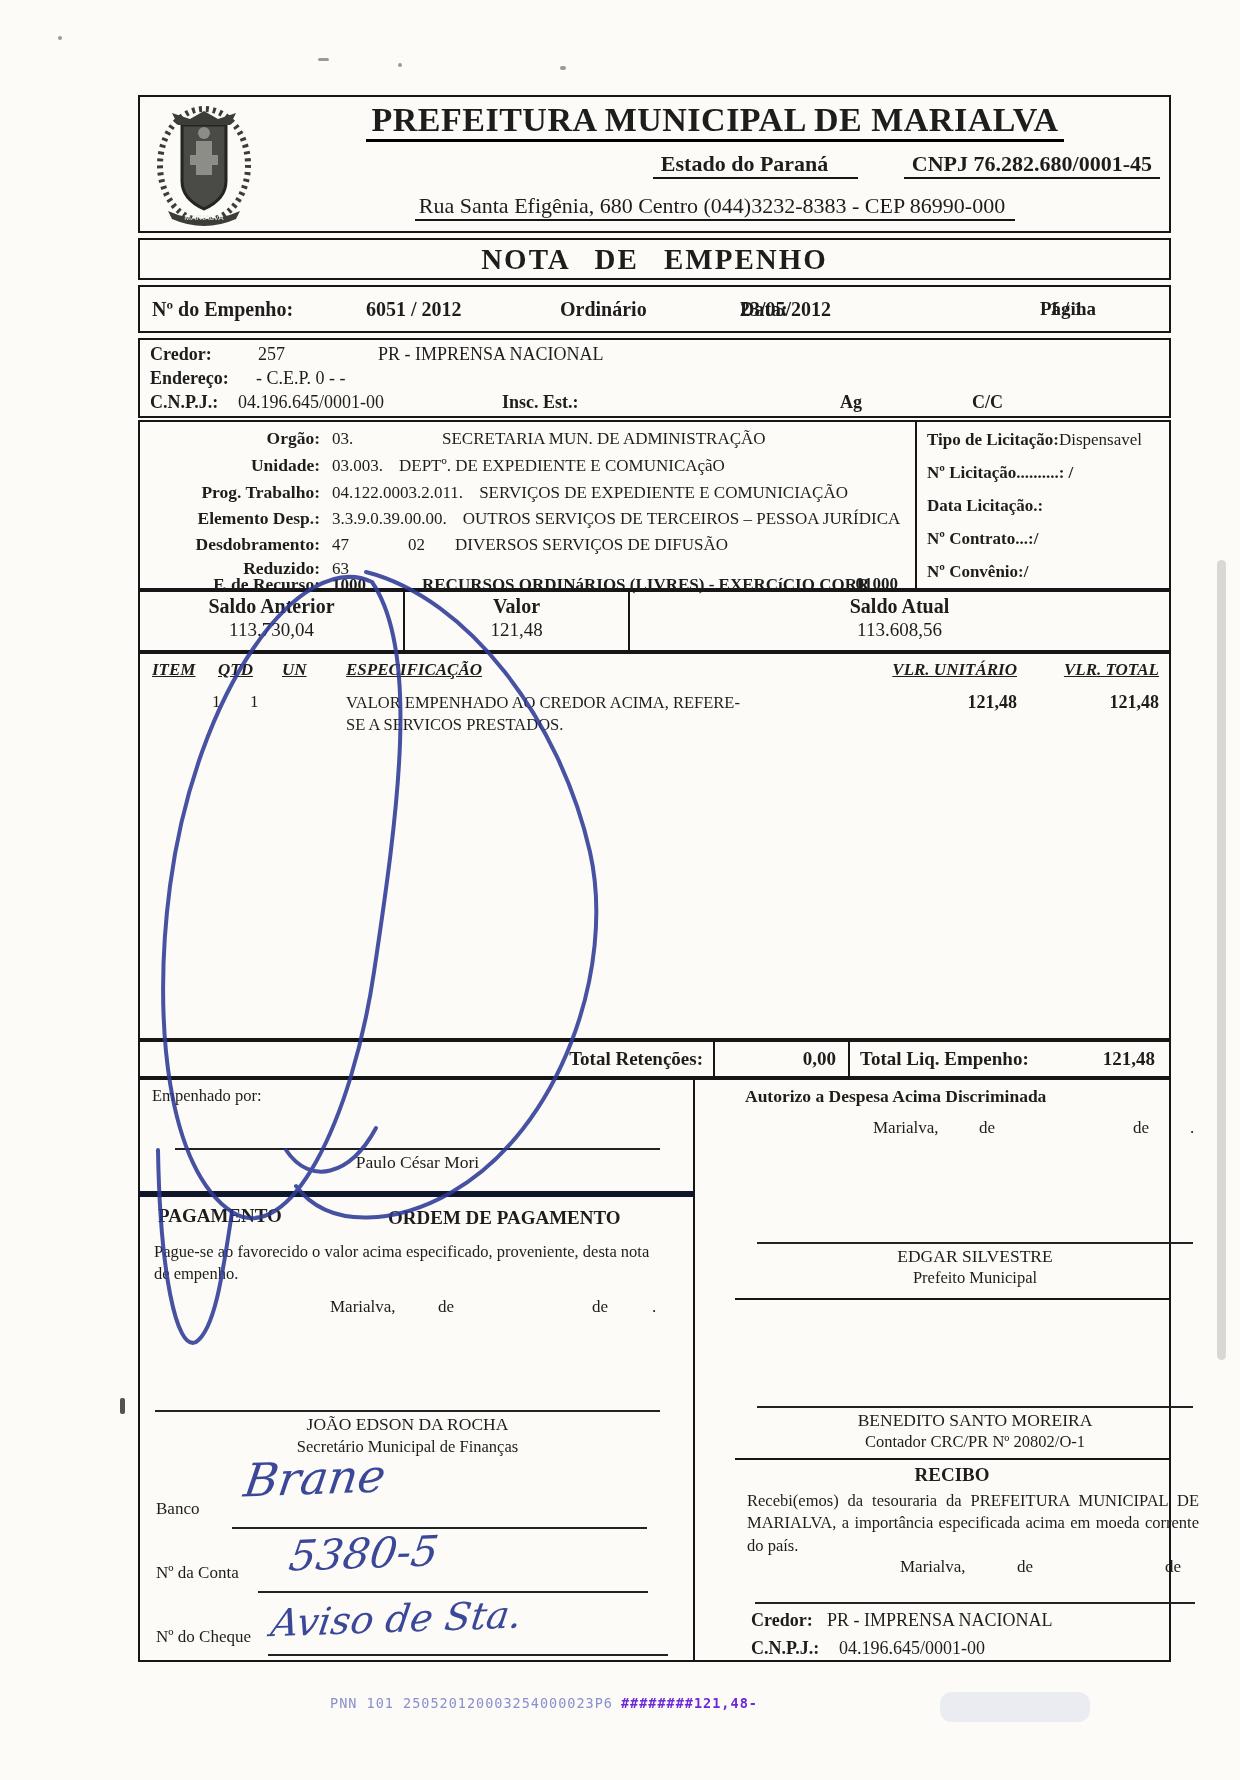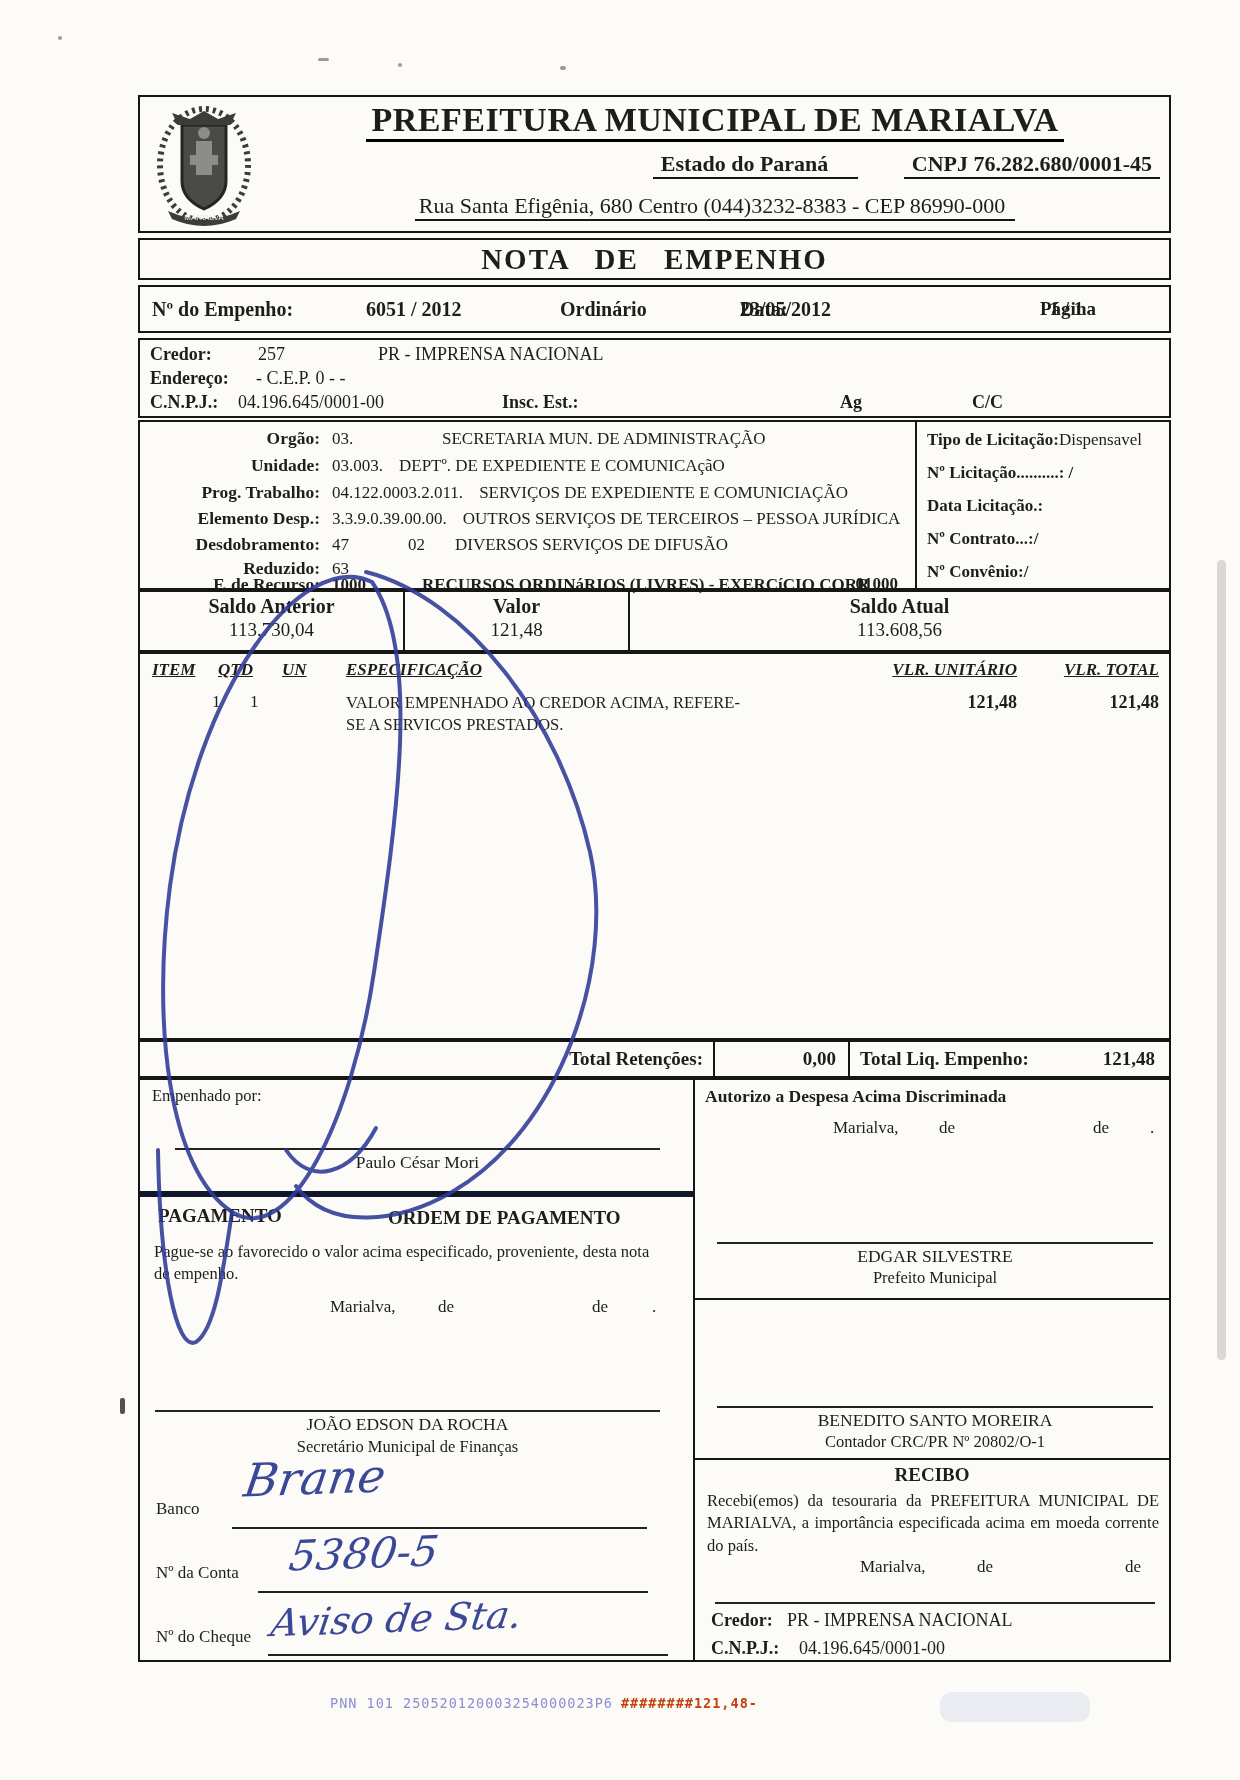--- a/index.html
+++ b/index.html
@@ -62,39 +62,39 @@
   .ic5{left:745px;width:132px;text-align:right;font-weight:700;font-size:18px;}
   .ic6{right:10px;width:120px;text-align:right;font-weight:700;font-size:18px;}
   
   .sec-totals{top:945px;height:38px;display:flex;font-size:19px;line-height:33px;}
   .t1{width:575px;text-align:right;font-weight:700;padding-right:10px;box-sizing:border-box;border-right:2px solid #161616;}
   .t2{width:135px;text-align:right;font-weight:700;padding-right:12px;box-sizing:border-box;border-right:2px solid #161616;}
   .t3{flex:1;display:flex;justify-content:space-between;font-weight:700;padding:0 14px 0 10px;}
   
   .sec-bottom{top:983px;height:584px;display:flex;}
   .bleft{width:555px;border-right:2px solid #161616;box-sizing:border-box;position:relative;}
-  .bright{flex:1;position:relative;}
+  .bright{flex:1;position:relative;margin-left:40px;}
   .box{position:relative;box-sizing:border-box;}
   .box-empenhado{height:117px;border-bottom:6px solid #0f172a;}
   .box-pagamento{height:467px;}
   .box-autorizo{height:220px;border-bottom:2px solid #161616;}
   .box-contador{height:160px;border-bottom:2px solid #161616;}
   .box-recibo{height:204px;}
   .abs{position:absolute;white-space:nowrap;}
   .sigline{position:absolute;border-top:2px solid #222;}
   .signame{position:absolute;text-align:center;font-size:17.5px;}
   .sigrole{position:absolute;text-align:center;font-size:16.5px;}
   .para{position:absolute;font-size:16.5px;line-height:1.35;white-space:normal;}
   .hand{position:absolute;font-family:"DejaVu Serif", serif;font-style:italic;color:#2b3990;
         transform:skewX(-10deg) rotate(-2deg);opacity:.92;white-space:nowrap;}
   
   .pen{position:absolute;left:0;top:0;pointer-events:none;}
   .matrix{position:absolute;left:330px;top:1695px;font-family:"DejaVu Sans Mono", monospace;
           font-size:13.5px;color:#8a8fce;letter-spacing:1px;}
-  .matrix .mx2{color:#c2410c;font-weight:700;margin-left:8px;}
+  .matrix .mx2{color:#6d28d9;font-weight:700;margin-left:8px;}
   .scan-shadow{position:absolute;left:1217px;top:560px;width:9px;height:800px;background:#b9b6b0;opacity:.5;border-radius:5px;}
   .ink-smudge{position:absolute;left:940px;top:1692px;width:150px;height:30px;background:#aab0dd;opacity:.2;border-radius:12px;}
   .speck{position:absolute;background:#9b9a95;border-radius:2px;}
   .s1{left:58px;top:36px;width:4px;height:4px;}
   .s2{left:318px;top:58px;width:11px;height:3px;}
   .s3{left:398px;top:63px;width:4px;height:4px;}
   .s4{left:560px;top:66px;width:6px;height:4px;}
   .s5{left:120px;top:1398px;width:5px;height:16px;background:#55524c;}
 </style>
 </head>

